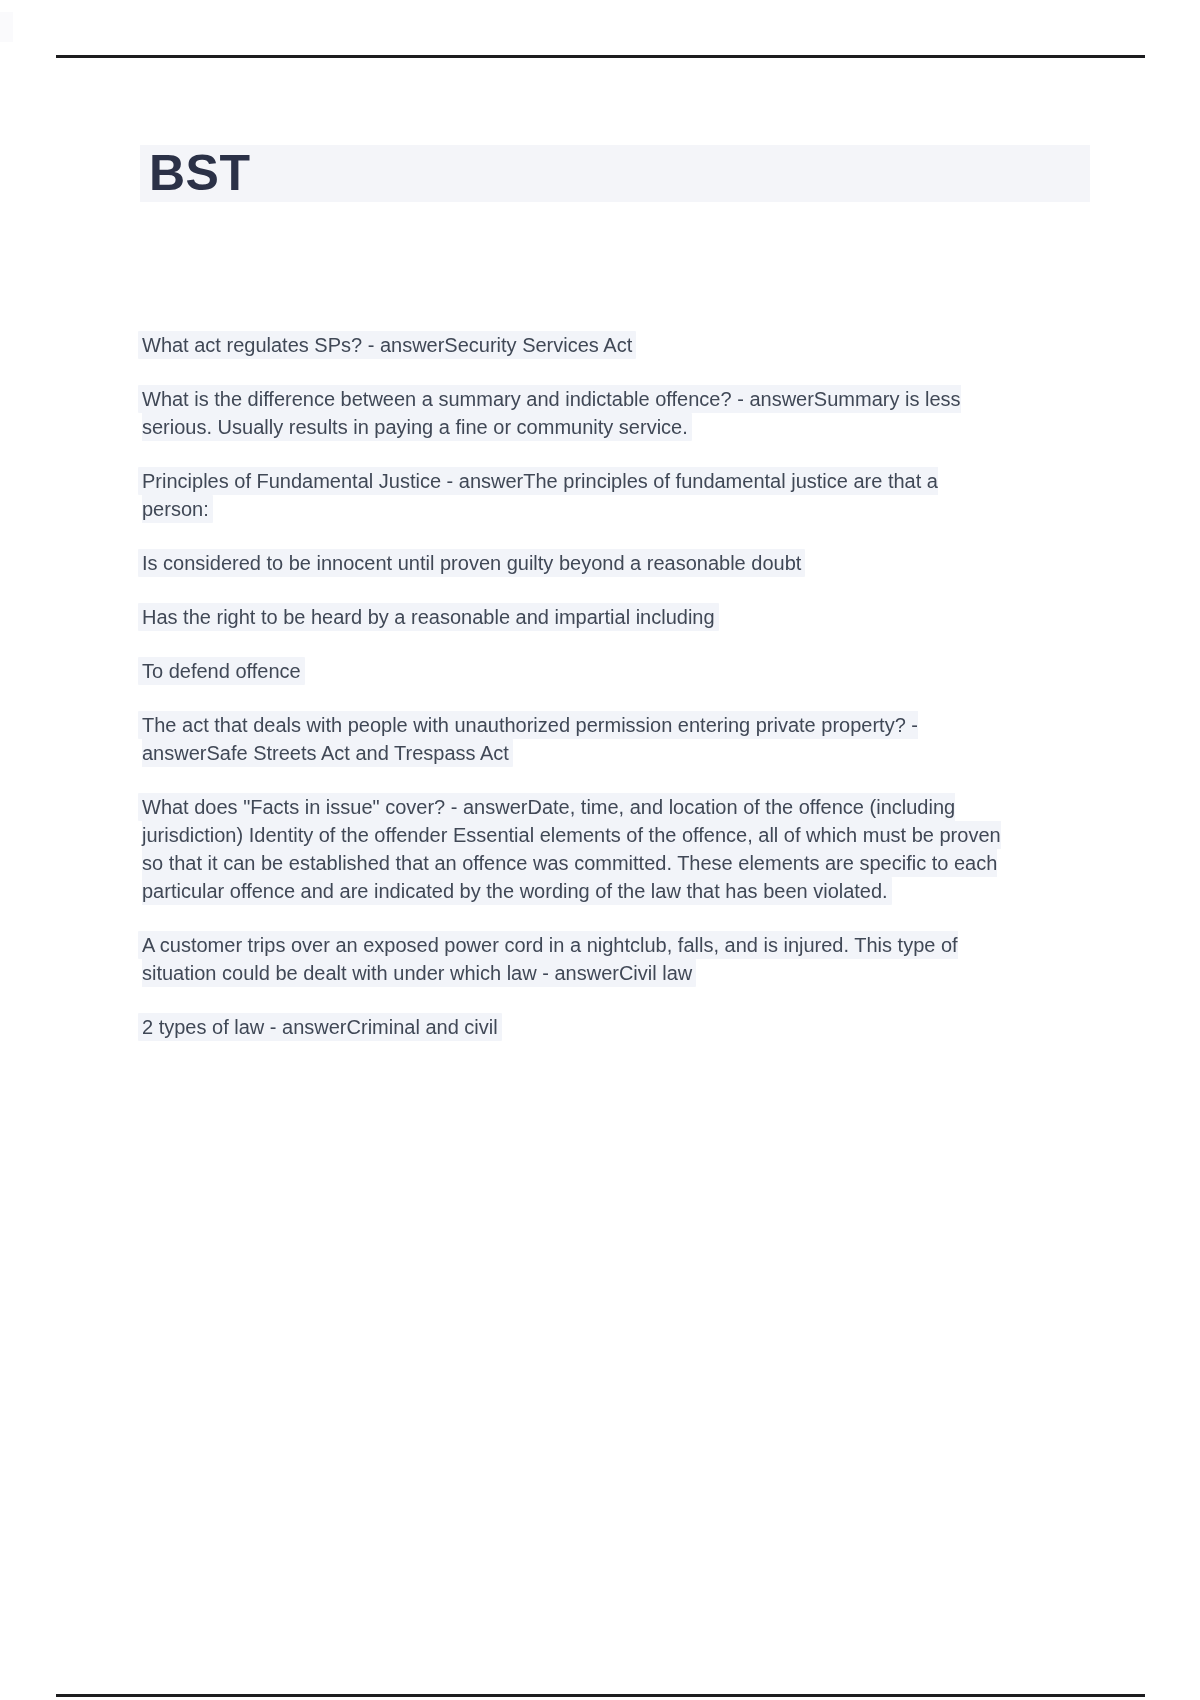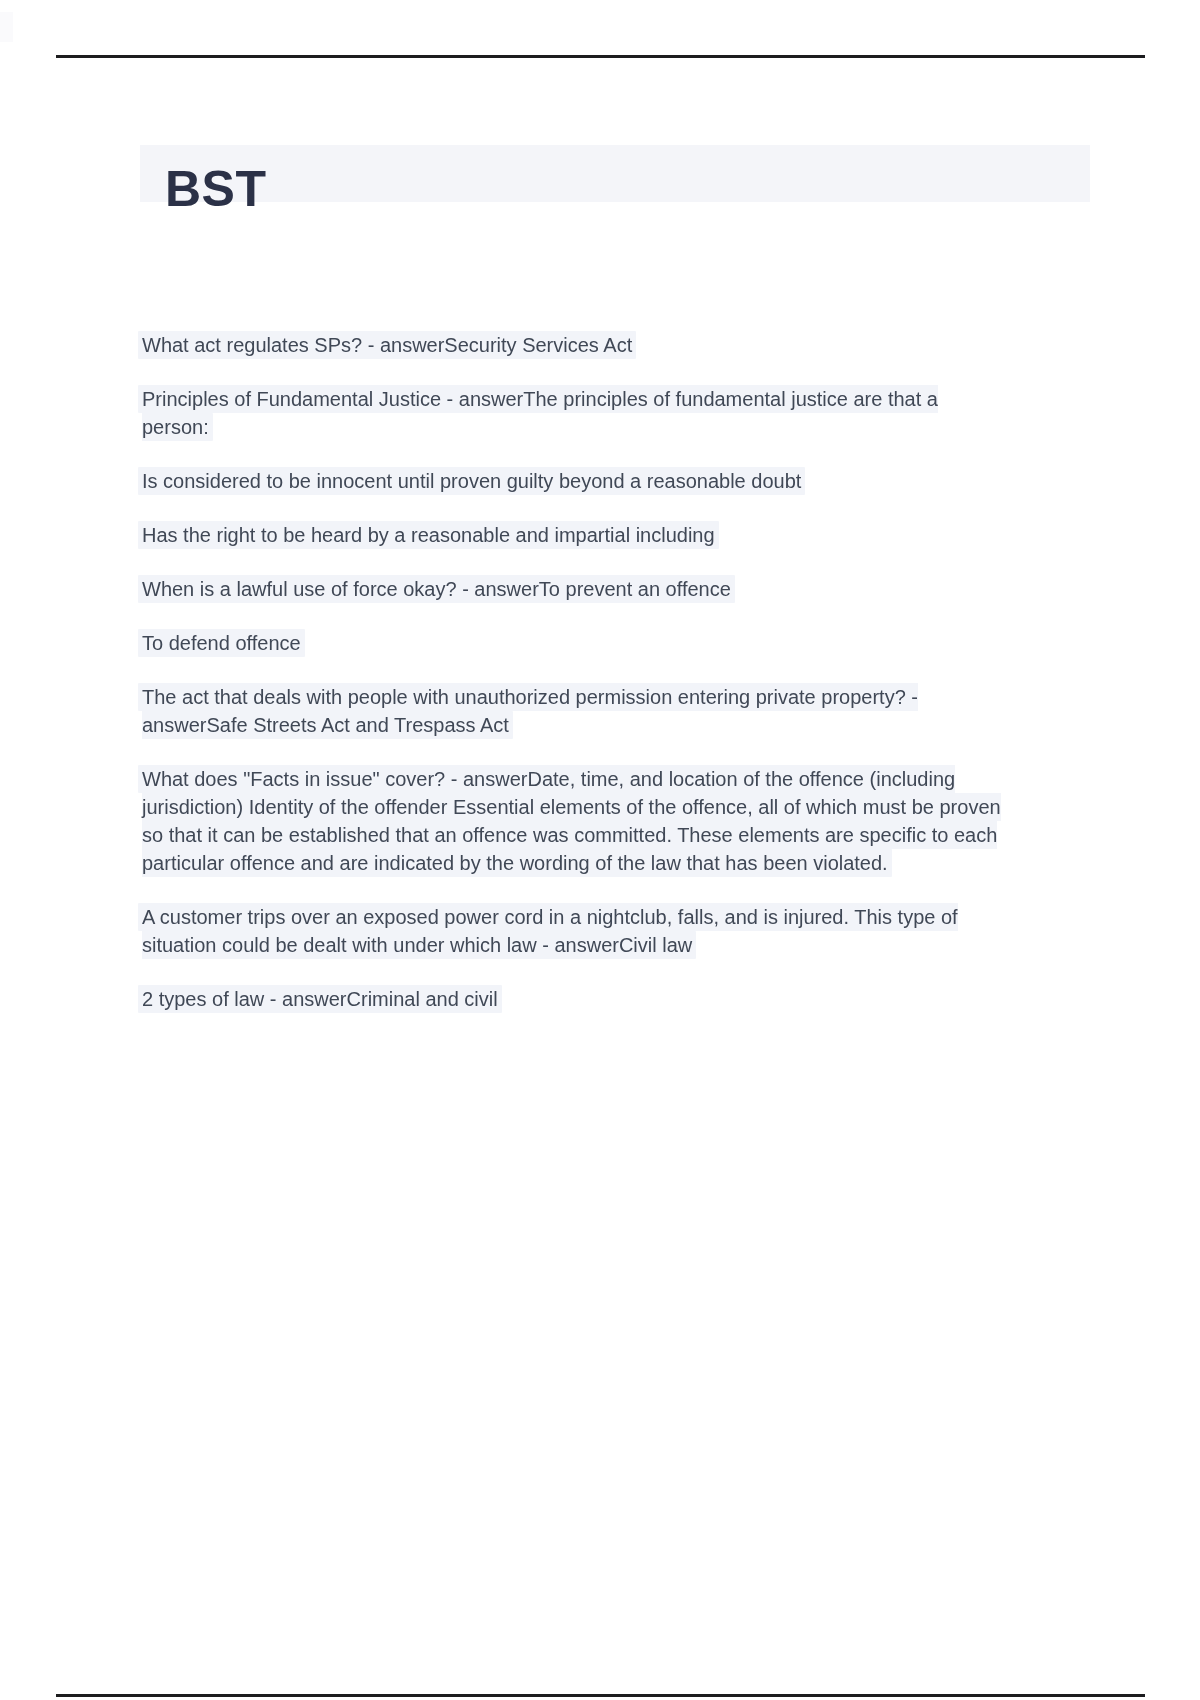--- a/index.html
+++ b/index.html
@@ -34,21 +34,21 @@
   .rule-bottom { top: 1694px; }
   .title-bar {
     position: absolute;
     left: 140px;
     top: 145px;
     width: 950px;
     height: 57px;
     background: var(--title-bar-bg, #f4f5f9);
   }
   .title-bar h1 {
-    margin: 16px;
+    margin: 0;
     padding: 0 0 0 9px;
     font-size: 50px;
     line-height: 57px;
     font-weight: bold;
     letter-spacing: 0.5px;
     color: var(--title-text, #2b3147);
   }
   .content {
     position: absolute;
     left: 142px;
@@ -74,24 +74,24 @@
 <div class="page" style="--page-bg: #ffffff; --body-text: #404856; --title-text: #2b3147; --title-bar-bg: #f4f5f9; --highlight-bg: #f2f4f9; --rule: #1c1c1e;">
   <div class="corner-artifact"></div>
   <div class="rule rule-top"></div>
 
   <div class="title-bar">
     <h1>BST</h1>
   </div>
 
   <div class="content" id="paragraphs">
       <p><span class="hl">What act regulates SPs? - answerSecurity Services Act</span></p>
+      <p><span class="hl">What is the difference between a summary and indictable offence? - answerSummary is less serious. Usually results in paying a fine or community service.</span></p>
       <p><span class="hl">Principles of Fundamental Justice - answerThe principles of fundamental justice are that a person:</span></p>
       <p><span class="hl">Is considered to be innocent until proven guilty beyond a reasonable doubt</span></p>
       <p><span class="hl">Has the right to be heard by a reasonable and impartial including</span></p>
-      <p><span class="hl">When is a lawful use of force okay? - answerTo prevent an offence</span></p>
       <p><span class="hl">To defend offence</span></p>
       <p><span class="hl">The act that deals with people with unauthorized permission entering private property? - answerSafe Streets Act and Trespass Act</span></p>
       <p><span class="hl">What does "Facts in issue" cover? - answerDate, time, and location of the offence (including jurisdiction) Identity of the offender Essential elements of the offence, all of which must be proven so that it can be established that an offence was committed. These elements are specific to each particular offence and are indicated by the wording of the law that has been violated.</span></p>
       <p><span class="hl">A customer trips over an exposed power cord in a nightclub, falls, and is injured. This type of situation could be dealt with under which law - answerCivil law</span></p>
       <p><span class="hl">2 types of law - answerCriminal and civil</span></p>
     </div>
 
   <div class="rule rule-bottom"></div>
 </div>
 

